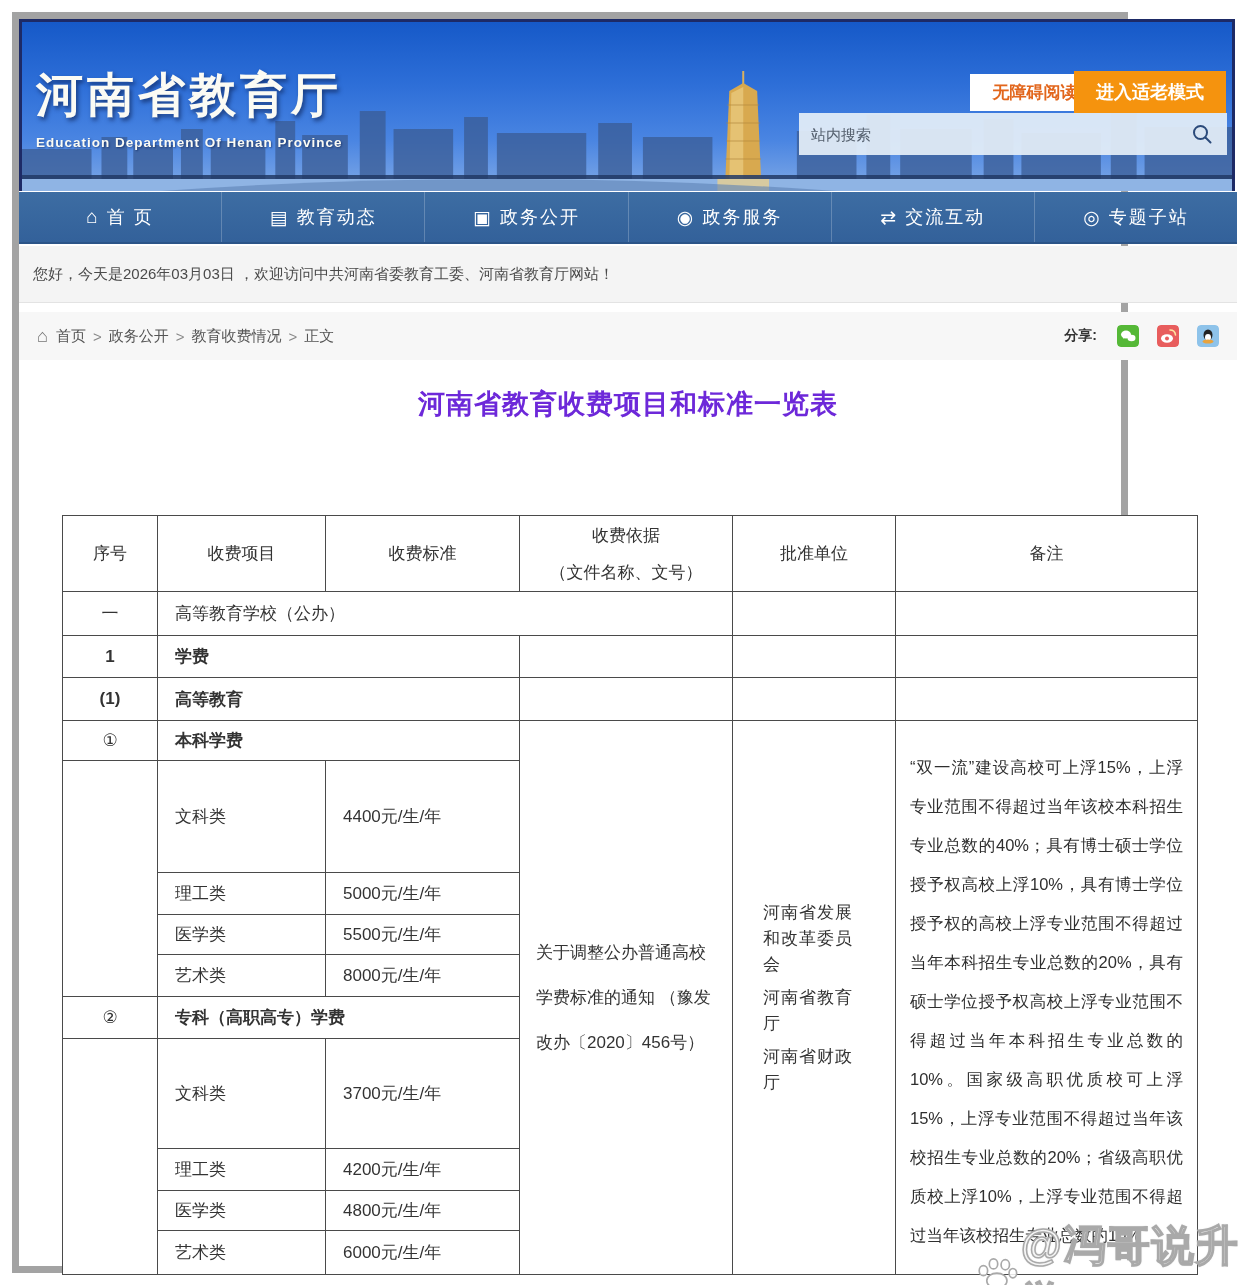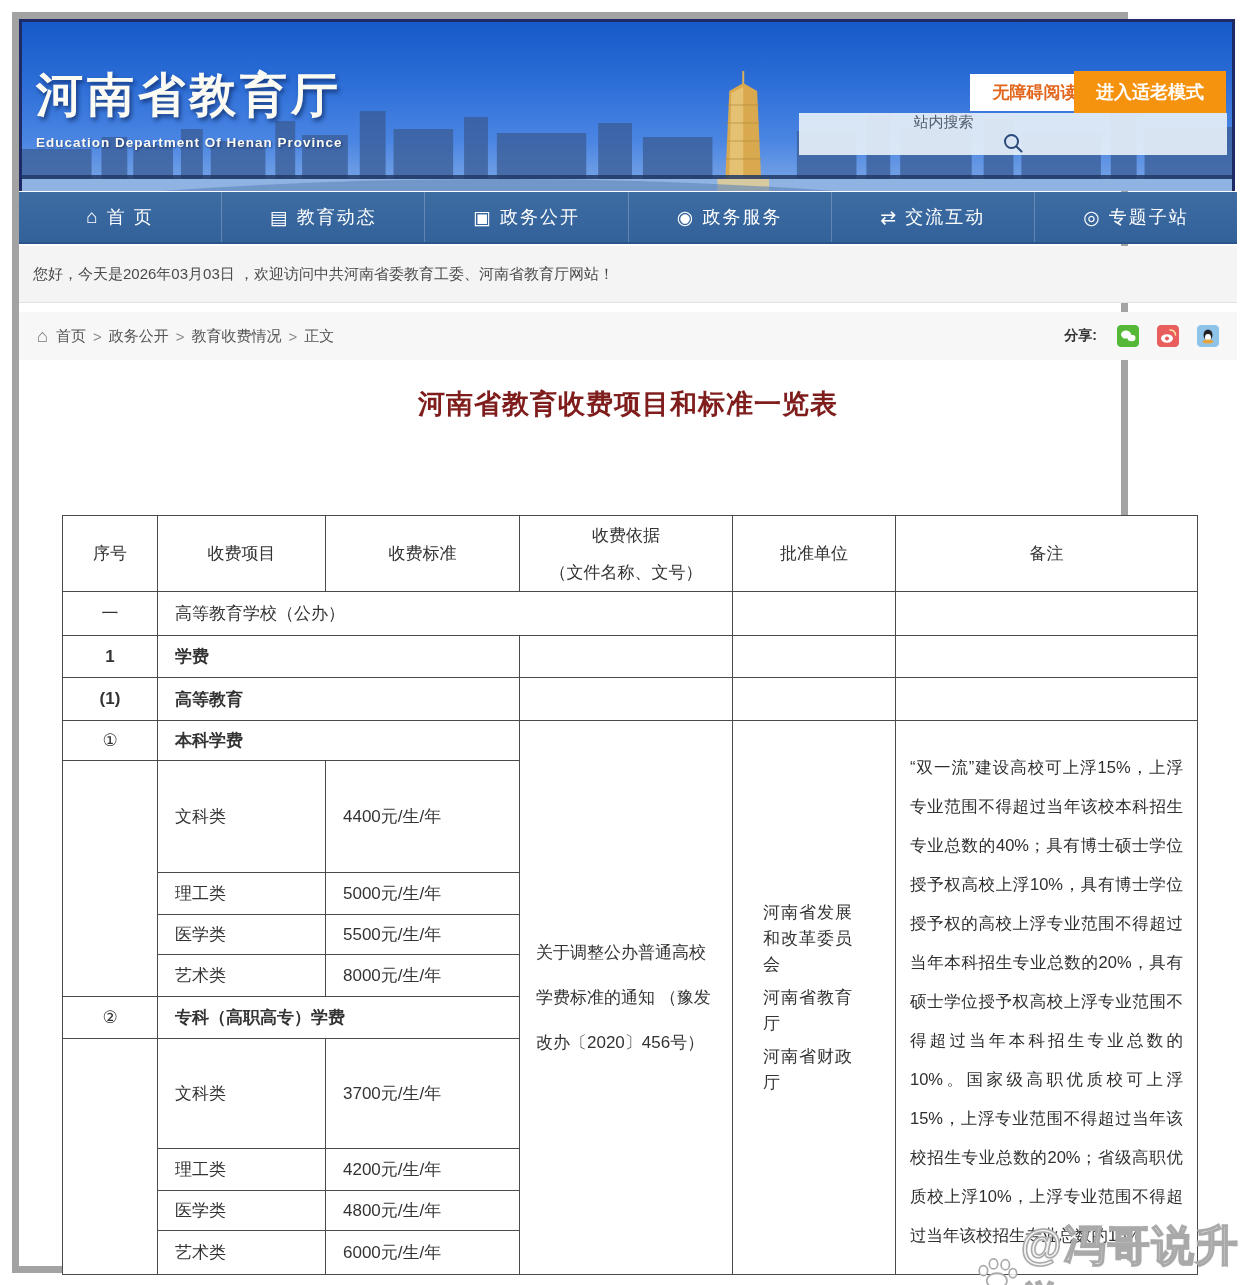--- a/index.html
+++ b/index.html
@@ -13,21 +13,21 @@
     background:linear-gradient(180deg,#1659c8 0%,#2e6fd8 38%,#4a85e2 70%,#7fa9e6 100%); overflow:hidden; }
   .banner svg.skyline { position:absolute; left:0; bottom:0; width:100%; height:120px; display:block; }
   .site-logo { position:absolute; left:14px; top:42px; color:#fbfbf4; }
   .site-logo .cn { font-family:"Liberation Serif","DejaVu Serif",serif; font-weight:bold; font-size:47px; letter-spacing:4px; text-shadow:2px 3px 4px rgba(10,30,80,.65); }
   .site-logo .en { margin-top:8px; font-size:13.5px; font-weight:bold; letter-spacing:1px; text-shadow:1px 1px 2px rgba(10,30,80,.6); }
   .btn-access { position:absolute; left:920px; top:52px; width:130px; height:37px; background:#ffffff; color:#e2661c;
     font-size:17px; font-weight:bold; text-align:center; line-height:37px; cursor:pointer;margin-left:28px; }
   .btn-elder { position:absolute; left:1052px; top:49px; width:152px; height:42px; background:#f5930e; color:#ffffff;
     font-size:18px; font-weight:bold; text-align:center; line-height:42px; cursor:pointer; }
   .searchbar { position:absolute; left:777px; top:91px; width:428px; height:42px; background:rgba(228,238,248,.93);
-    display:flex; align-items:center; padding:0 12px;flex-direction:column; }
+    display:flex; align-items:center; padding:0 12px; }
   .searchbar input { flex:1; border:none; background:transparent; outline:none; font-size:15px; color:#333;
     font-family:"Liberation Sans","DejaVu Sans",sans-serif; }
   .searchbar input::placeholder { color:#55606e; }
   .search-btn { width:26px; height:26px; cursor:pointer; display:flex; align-items:center; justify-content:center; }
 
   
   .nav { position:absolute; left:0; top:173px; width:1218px; height:52px; background:linear-gradient(180deg,#3d6da3,#33619a);
     display:flex; border-bottom:2px solid #2b5488; }
   .nav-item { flex:1; display:flex; align-items:center; justify-content:center; gap:9px; color:#ffffff;
     font-size:18px; letter-spacing:2px; border-right:1px solid rgba(255,255,255,.22); cursor:pointer; }
@@ -43,21 +43,21 @@
     display:flex; align-items:center; padding:0 18px; font-size:15px; color:#555; }
   .crumb-home { font-size:18px; color:#777; margin-right:8px; }
   .crumb { cursor:pointer; }
   .crumb-sep { margin:0 7px; color:#888; }
   .share-zone { margin-left:auto; display:flex; align-items:center; gap:18px; }
   .share-label { font-size:14px; color:#333; font-weight:bold; margin-right:2px; }
   .share-ic { width:22px; height:22px; border-radius:4px; display:block; cursor:pointer; }
 
   
   .article-title { position:absolute; left:0; top:367px; width:1218px; text-align:center;
-    font-size:27px; font-weight:bold; color:#7f1d1d; letter-spacing:1px; }
+    font-size:27px; font-weight:bold; color:#6d28d9; letter-spacing:1px; }
   .meta-strip { position:absolute; left:0; top:433px; width:1218px; height:38px; background:#f1f1f1;
     display:flex; align-items:center; justify-content:center; font-size:15px; color:#8c8c8c; gap:8px; }
   .meta-red { color:#d93a3a; cursor:pointer; }
 
   
   .feetable-wrap { position:absolute; left:43px; top:496px; }
   table.feetable { border-collapse:collapse; table-layout:fixed; width:1135px; background:#ffffff; }
   table.feetable td { border:1px solid #4a4a4a; font-size:17px; color:#333; vertical-align:middle; overflow:hidden; }
   .col-index  { width:95px; }
   .col-item   { width:168px; }

